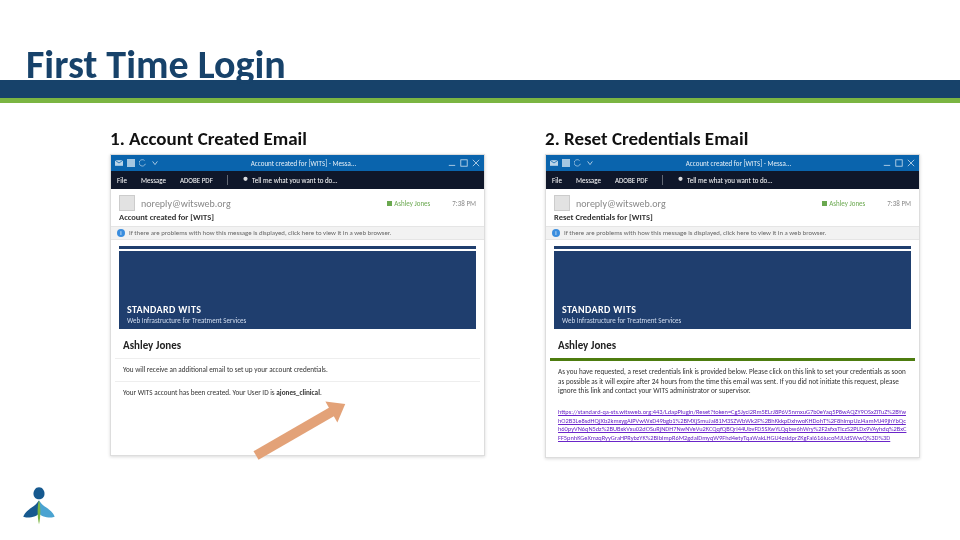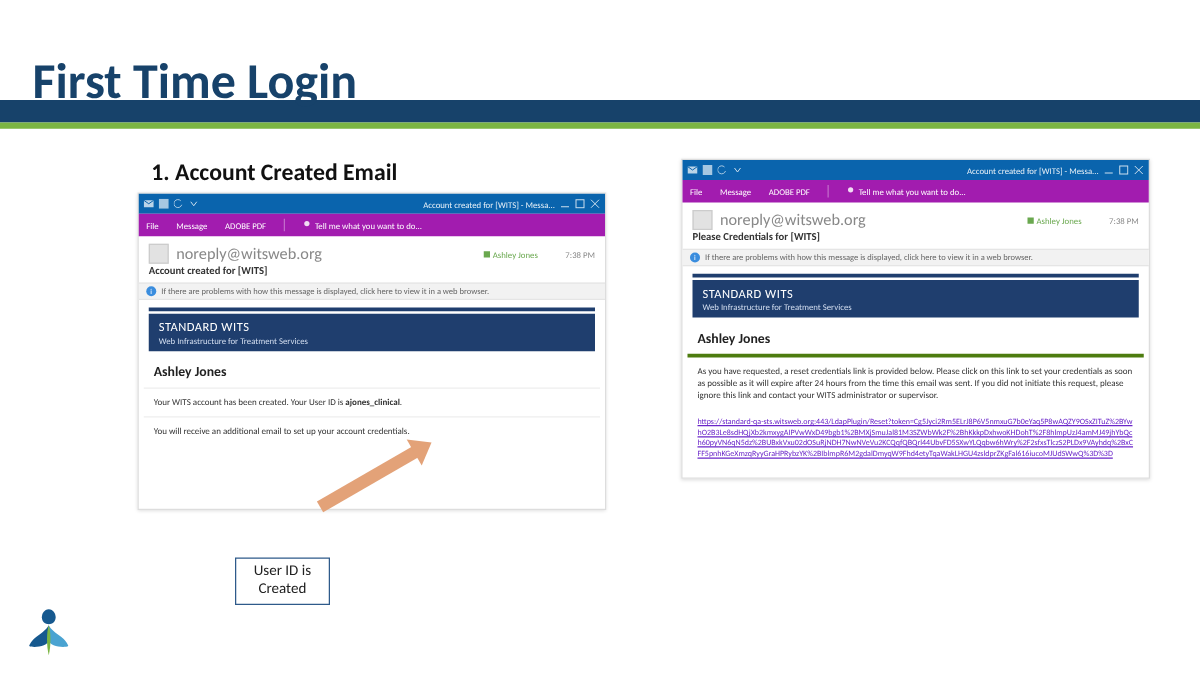--- a/index.html
+++ b/index.html
@@ -5,44 +5,44 @@
   * { box-sizing: border-box; margin: 0; padding: 0; }
   html, body { width: 960px; height: 540px; font-family: "Segoe UI", Calibri, Arial, sans-serif; background: #fff; overflow: hidden; }
 
   .title-wrap { position: relative; height: 85px; margin-top: 32px; }
   .title-bar { position: absolute; left: 0; top: 48px; width: 960px; height: 18px; background: #17426a; }
   .title-accent { position: absolute; left: 0; top: 66px; width: 960px; height: 5px; background: #7bb542; }
   .page-title { position: absolute; left: 26px; top: 8px; font-size: 40px; font-weight: 700; color: #17426a; }
 
   .cols { display: flex; padding: 10px 40px 0 110px; gap: 60px; }
   .col { flex: 1; }
-  .col h3 { font-size: 19px; font-weight: 700; color: #111; margin-bottom: 4px; margin-left: 11px; }
+  .col h3 { font-size: 19px; font-weight: 700; color: #111; margin-bottom: 4px; }
   .col .sub { font-size: 18px; color: #111; margin-bottom: 10px; }
 
   .mail { background: #fff; border: 1px solid #ddd; box-shadow: 0 1px 3px rgba(0,0,0,0.15); font-size: 8px; color: #333; }
   .mail-titlebar { display: flex; align-items: center; height: 16px; background: #0a64ad; color: #fff; padding: 0 4px; gap: 4px; font-size: 7px; }
-  .mail-titlebar .spacer { flex: 1; text-align: right; opacity: .9; }
+  .mail-titlebar .spacer { flex: 1; text-align: center; opacity: .9; }
   .tb-ico { width: 8px; height: 8px; display: inline-block; opacity: .8; }
-  .mail-ribbonrow { display: flex; align-items: center; height: 18px; background: #a21caf; color: #fff; padding: 0 6px; gap: 14px; font-size: 7px; }
+  .mail-ribbonrow { display: flex; align-items: center; height: 18px; background: #0f172a; color: #fff; padding: 0 6px; gap: 14px; font-size: 7px; }
   .sep { width: 1px; height: 10px; background: rgba(255,255,255,.35); }
   .mail-head { padding: 6px 8px 4px; }
   .mail-head-row { display: flex; align-items: center; gap: 6px; }
   .avatar { width: 16px; height: 16px; background: #e2e2e2; border: 1px solid #ccc; }
-  .from { color: #888; font-size: 13px; }
+  .from { color: #888; font-size: 10px; }
   .recip { color: #6aa84f; font-size: 7px; margin-left: auto; padding: 0 2px; display: flex; align-items: center; gap: 2px; }
   .recip-sq { width: 5px; height: 5px; background: #6aa84f; display: inline-block; }
   .time { color: #888; font-size: 7px; margin-left: 14px; }
   .subject { font-weight: 600; font-size: 8.5px; color: #333; margin-top: 1px; }
   .infobar { display: flex; align-items: center; gap: 4px; background: #f2f2f2; border-top: 1px solid #e5e5e5; border-bottom: 1px solid #e5e5e5; padding: 2px 6px; font-size: 6.8px; color: #666; }
   .info-i { width: 8px; height: 8px; border-radius: 50%; background: #3a8dde; color: #fff; font-size: 6px; line-height: 8px; text-align: center; }
 
   .mail-body { padding: 0 4px 6px; }
   .brandline { border-top: 3px solid #1f3e6e; margin-bottom: 2px; }
   .brandbox { background: #1f3e6e; color: #fff; padding: 4px 8px; }
-  .brandbox .b1 { font-weight: 400; font-size: 10px; letter-spacing: .4px; }
+  .brandbox .b1 { font-weight: 700; font-size: 10px; letter-spacing: .4px; margin-top: 48px; }
   .brandbox .b2 { font-size: 7px; color: #d3def0; }
   .greet { font-weight: 700; font-size: 11px; color: #222; padding: 10px 8px 6px; }
   .bodyline { font-size: 7.2px; color: #333; padding: 6px 8px; border-top: 1px solid #eee; line-height: 1.35; }
   .bodyline .uid { font-weight: 700; }
   .linkblock { font-size: 6.4px; padding: 6px 8px 8px; word-break: break-all; color: #6a25c9; text-decoration: underline; line-height: 1.35; }
 
   .left-col-extra { position: relative; margin-left: 110px; margin-top: 8px; width: 360px; height: 70px; }
   .arrow { position: absolute; left: 140px; top: -38px; transform: rotate(-30deg); }
   .arrow-line { width: 90px; height: 10px; background: #e3a278; position: relative; }
   .arrow-line::after { content: ""; position: absolute; right: -13px; top: -7px; border-left: 16px solid #e3a278; border-top: 12px solid transparent; border-bottom: 12px solid transparent; }
@@ -122,30 +122,31 @@
       </div>
       <div class="mail-body">
         <div style="padding:6px 4px 0">
             <div class="brandline"></div>
         <div class="brandbox">
           <div class="b1">STANDARD WITS</div>
           <div class="b2">Web Infrastructure for Treatment Services</div>
         </div>
           </div>
         <div class="greet">Ashley Jones</div>
+        <div class="bodyline">You will receive an additional email to set up your account credentials.</div>
         <div class="bodyline">
           <span>Your WITS account has been created. Your User ID is </span><span class="uid">ajones_clinical</span><span>.</span>
         </div>
-        <div class="bodyline">You will receive an additional email to set up your account credentials.</div>
         <div style="height:46px"></div>
       </div>
     </div>
   </div>
 
   <div class="col">
+    <h3>2. Reset Credentials Email</h3>
 
     <div class="mail">
       <div class="mail-titlebar">
         <span class="tb-ico"><svg viewBox="0 0 10 10">
               <rect width="10" height="7" y="1.5" fill="#fff" opacity=".9"></rect>
               <path d="M0 1.5 L5 5 L10 1.5" stroke="#0a64ad" fill="none"></path>
             </svg></span>
         <span class="tb-ico"><svg viewBox="0 0 10 10">
               <rect width="10" height="10" fill="#fff" opacity=".8"></rect>
             </svg></span>
@@ -181,21 +182,21 @@
       <div class="mail-head">
         <div class="mail-head-row">
           <div class="avatar"></div>
           <span class="from">noreply@witsweb.org</span>
           <span class="recip">
               <span class="recip-sq"></span>
               <span>Ashley Jones</span>
             </span>
           <span class="time">7:38 PM</span>
         </div>
-        <div class="subject">Please Credentials for [WITS]</div>
+        <div class="subject">Reset Credentials for [WITS]</div>
       </div>
       <div class="infobar">
         <span class="info-i">i</span>
         <span>If there are problems with how this message is displayed, click here to view it in a web browser.</span>
       </div>
       <div class="mail-body">
         <div style="padding:6px 4px 0">
             <div class="brandline"></div>
         <div class="brandbox">
           <div class="b1">STANDARD WITS</div>
@@ -207,24 +208,20 @@
         <div class="linkblock">https://standard-qa-sts.witsweb.org:443/LdapPlugin/Reset?token=Cg5Jyci2Rm5ELrJ8P6V5nmxuG7b0eYaq5P8wAQZY9OSxZITuZ%2BYwhO2B3Le8sdHQjXb2kmxygAIPVwWxD49bgb1%2BMXjSmuJal81M3SZWbWk2F%2BhKkkpDxhwoKHDohT%2F8hlmpUzJ4amMJ49jhYbQch60pyVN6qN5dz%2BUBxkVxu02dOSuRjNDH7NwNVeVu2KCQqfQBQrl44UbvFD5SXwYLQqbw6hWry%2F2sfxsTlczS2PLDx9VAyhdq%2BxCFF5pnhKGeXmzqRyyGraHPRybzYK%2BIblmpR6M2gdalDmyqW9Fhd4etyTqaWakLHGU4zsldprZKgFal616iucoMJUdSWwQ%3D%3D</div>
       </div>
     </div>
   </div>
 </div>
 
 <div class="left-col-extra">
   <div class="arrow">
       <div class="arrow-line"></div>
     </div>
-  <div class="callout">
-    <div>User ID is</div>
-    <div>Created</div>
-  </div>
 </div>
 
 <div class="logo">
   <svg viewBox="0 0 50 50">
     <path d="M25 8 C29 8 31 12 31 15 C31 19 28 21 25 21 C22 21 19 19 19 15 C19 12 21 8 25 8 Z" fill="#16598f"></path>
     <path d="M25 22 C25 22 27 26 33 30 C41 35 42 40 42 40 C38 42 25 40 25 35 Z" fill="#4aa3d1"></path>
     <path d="M25 22 C25 22 23 26 17 30 C9 35 8 40 8 40 C12 42 25 40 25 35 Z" fill="#16598f"></path>
     <path d="M25 22 C27 28 27 40 25 48 C23 40 23 28 25 22 Z" fill="#7bb542"></path>
   </svg>
 </div>

